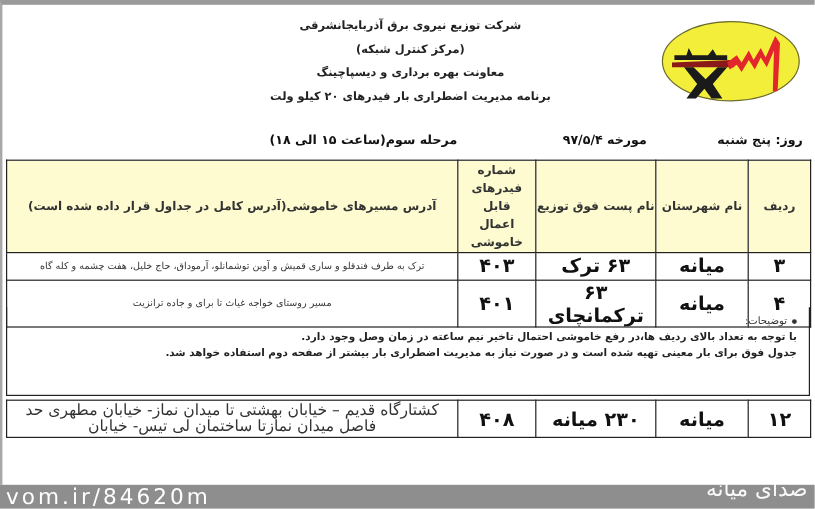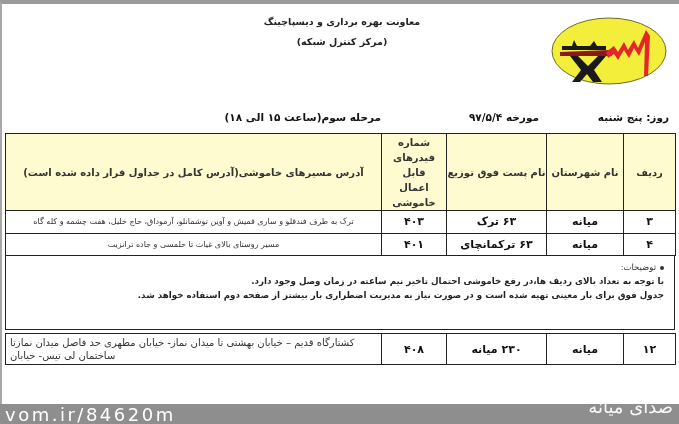--- a/index.html
+++ b/index.html
@@ -21,56 +21,58 @@
   .info .date { right: 142px; }
   .info .phase { right: 300px; }
   .info .pagenum { right: 548px; margin-top: 28px; }
 
   
   table { border-collapse: collapse; position: absolute; direction: rtl; table-layout: fixed; }
   td, th { border: 1.5px solid #222; font-size: 9px; text-align: center; vertical-align: middle; overflow: hidden; }
   .main-table { left: 3px; top: 129px; width: 670px; }
   .hdr th { background: #fdfbcf; height: 77px; font-weight: bold; font-size: 10px; color: #333; line-height: 15px; }
   .row td { height: 22.5px; background: #fff; }
-  .num { font-weight: bold; font-size: 11px; }
+  .num { font-weight: bold; font-size: 16px; }
   .addr { font-size: 8px; color: #333; white-space: nowrap; }
 
   .c1 { width: 52px; } .c2 { width: 77px; } .c3 { width: 100px; } .c4 { width: 65px; } .c5 { width: 376px; }
 
   
   .notes { position: absolute; left: 3px; top: 252px; width: 670px; height: 74px; border: 1.5px solid #222; border-top: none; direction: rtl; padding: 4px 10px 0 10px; }
   .notes .title { font-size: 8.5px; color: #333; height: 14px; line-height: 14px; font-family: Liberation Serif, serif; }
   .notes .title .bullet { display: inline-block; width: 4px; height: 4px; background: #333; border-radius: 50%; margin-left: 4px; vertical-align: middle; }
   .notes p { font-size: 8.7px; font-weight: bold; line-height: 14px; color: #222; }
 
   .table2 { left: 3px; top: 329px; width: 670px; }
   .table2 td { height: 26px; }
-  .table2 .addr2 { font-size: 10px; text-align: left; vertical-align: top; padding: 2px 4px; line-height: 13px; white-space: normal; color: #333; }
+  .table2 .addr2 { font-size: 13px; text-align: center; vertical-align: top; padding: 2px 4px; line-height: 13px; white-space: normal; color: #333; }
 
   
   .footer { position: absolute; left: 0; top: 404px; width: 679px; height: 20px; background: #8e8e8e; }
   .footer .url { position: absolute; left: 5px; top: 0; color: #fff; font-size: 18px; letter-spacing: 2.5px; font-family: "DejaVu Sans", sans-serif; }
   .footer .brand { position: absolute; right: 6px; top: -8px; color: #fff; font-size: 18px; direction: rtl; font-family: "DejaVu Serif", serif; opacity: 0.95; }
 </style>
 </head>
 <body>
 
 <div class="page">
 
   <svg class="logo" viewBox="0 0 118 70">
     <ellipse cx="59" cy="35" rx="57" ry="33" fill="#f3ee3a" stroke="#6b6b2a" stroke-width="1"></ellipse>
     <path d="M10 36 L60 34 L62 40 L10 40 Z" fill="#8a1a1a"></path>
     <path d="M12 30 L22 30 L24 24 L27 30 L40 30 L44 25 L47 30 L56 30 L56 34 L12 34 Z" fill="#1a1a1a"></path>
     <path d="M20 40 L28 40 L38 50 L48 40 L56 40 L44 54 L52 66 L43 66 L37 58 L30 66 L22 66 L31 54 Z" fill="#1a1a1a"></path>
     <path d="M56 36 L64 30 L68 36 L74 26 L78 34 L84 24 L88 32 L96 14 L100 20 L98 60 L94 60 L95 26 L89 40 L84 32 L79 42 L74 34 L68 44 L64 38 L58 42 Z" fill="#e3262b"></path>
   </svg>
 
   <div class="org">
+    <div>شرکت توزیع نیروی برق آذربایجانشرقی</div>
+    <div>(مرکز کنترل شبکه)</div>
     <div>معاونت بهره برداری و دیسپاچینگ</div>
-    <div>(مرکز کنترل شبکه)</div>
+    <div>برنامه مدیریت اضطراری بار فیدرهای ۲۰ کیلو ولت</div>
   </div>
 
   <div class="info">
     <span class="day">روز: پنج شنبه</span>
     <span class="date">مورخه ۹۷/۵/۴</span>
     <span class="phase">مرحله سوم(ساعت ۱۵ الی ۱۸)</span>
     <span class="pagenum">صفحه ۱ از ۲</span>
   </div>
 
   <table class="main-table">
@@ -94,21 +96,21 @@
       <td class="num">میانه</td>
       <td class="num">۶۳ ترک</td>
       <td class="num">۴۰۳</td>
       <td class="addr">ترک به طرف فندقلو و ساری قمیش و آوین توشمانلو، آرموداق، حاج خلیل، هفت چشمه و کله گاه</td>
     </tr>
     <tr class="row">
       <td class="num">۴</td>
       <td class="num">میانه</td>
       <td class="num">۶۳ ترکمانچای</td>
       <td class="num">۴۰۱</td>
-      <td class="addr">مسیر روستای بالای غیاث تا حلمسی و جاده ترانزیت</td>
+      <td class="addr">مسیر روستای خواجه غیاث تا برای و جاده ترانزیت</td>
     </tr>
   </tbody>
     </table>
 
   <div class="notes">
     <div class="title"><span class="bullet"></span><span>توضیحات:</span></div>
     <p>با توجه به تعداد بالای ردیف ها،در رفع خاموشی احتمال تاخیر نیم ساعته در زمان وصل وجود دارد.</p>
     <p>جدول فوق برای بار معینی تهیه شده است و در صورت نیاز به مدیریت اضطراری بار بیشتر از صفحه دوم استفاده خواهد شد.</p>
   </div>
 

